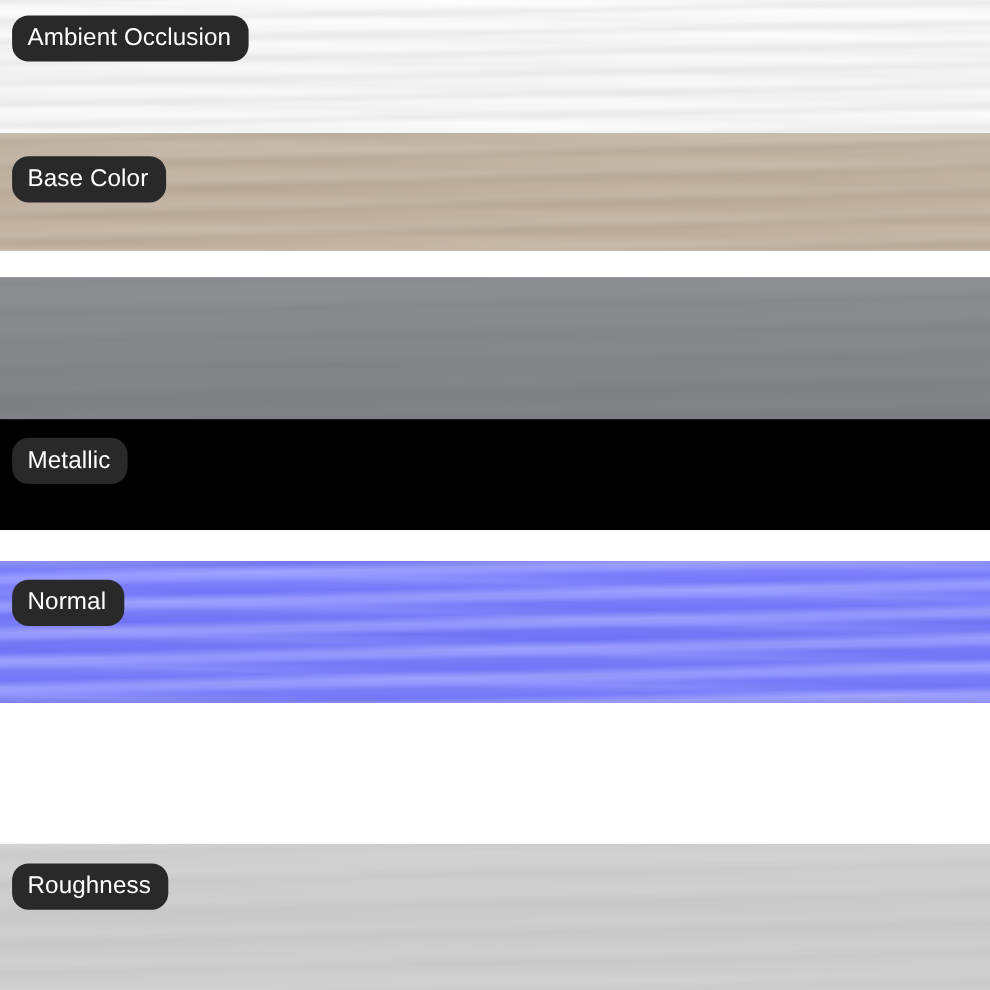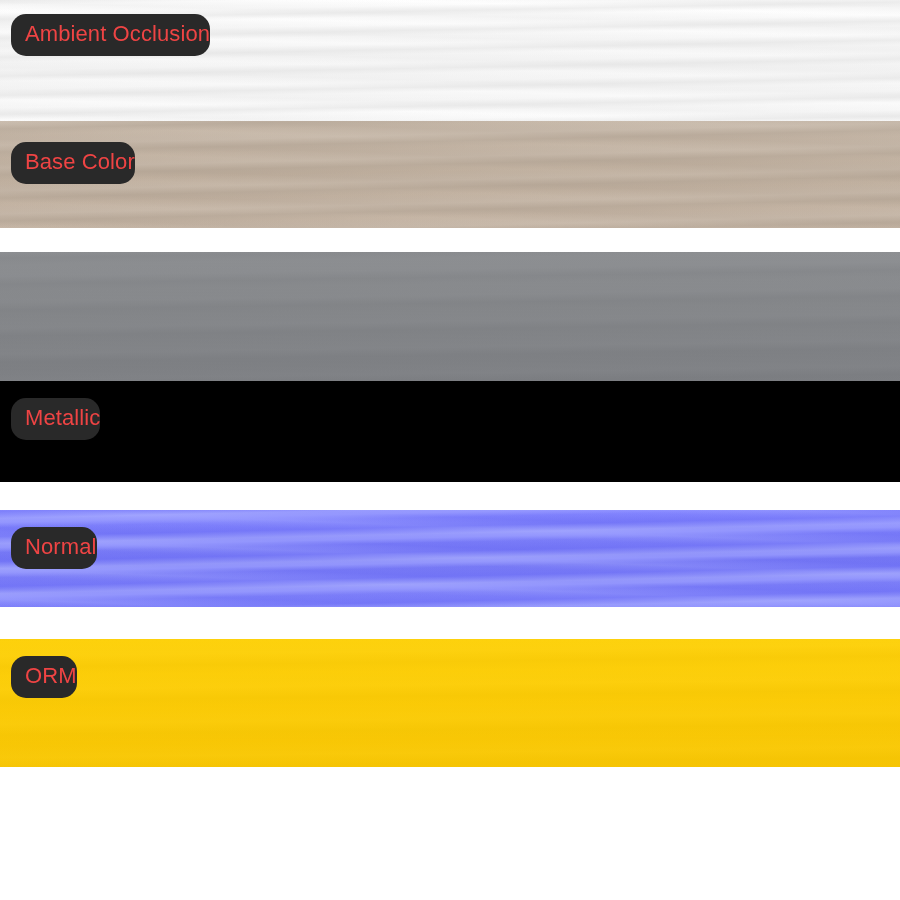--- a/index.html
+++ b/index.html
@@ -31,25 +31,25 @@
     inset: 0;
     width: 100%;
     height: 100%;
   }
 
   .band-label {
     position: absolute;
     left: 11px;
     display: inline-block;
     background: #292929;
-    color: #ef4444;
+    color: #ffffff;
     font-size: 22px;
     line-height: 1;
     letter-spacing: 0.1px;
-    padding: 9px 0 11px 14px;
+    padding: 9px 16px 11px 14px;
     border-radius: 15px;
     white-space: nowrap;
     z-index: 5;
   }
 
   
   .surf-ao {
     background-color: #fbfbfb;
     background-image:
       repeating-linear-gradient(
@@ -170,24 +170,24 @@
 
   <div class="map-band" style="top:252px;height:129px;">
     <div class="band-surface surf-displacement"></div>
   </div>
 
   <div class="map-band" style="top:381px;height:101px;">
     <div class="band-surface surf-metallic"></div>
     <span class="band-label" style="top:17px;">Metallic</span>
   </div>
 
-  <div class="map-band" style="top:510px;height:97px;text-decoration:underline;">
+  <div class="map-band" style="top:510px;height:129px;text-decoration:underline;">
     <div class="band-surface surf-normal"></div>
     <span class="band-label" style="top:17px;">Normal</span>
   </div>
 
-  <div class="map-band" style="top:639px;height:128px;">
-    <div class="band-surface surf-orm"></div>
-    <span class="band-label" style="top:17px;">ORM</span>
+
+  <div class="map-band" style="top:767px;height:133px;">
+    <div class="band-surface surf-roughness"></div>
+    <span class="band-label" style="top:18px;">Roughness</span>
   </div>
-
 
 </div>
 
 </body></html>

